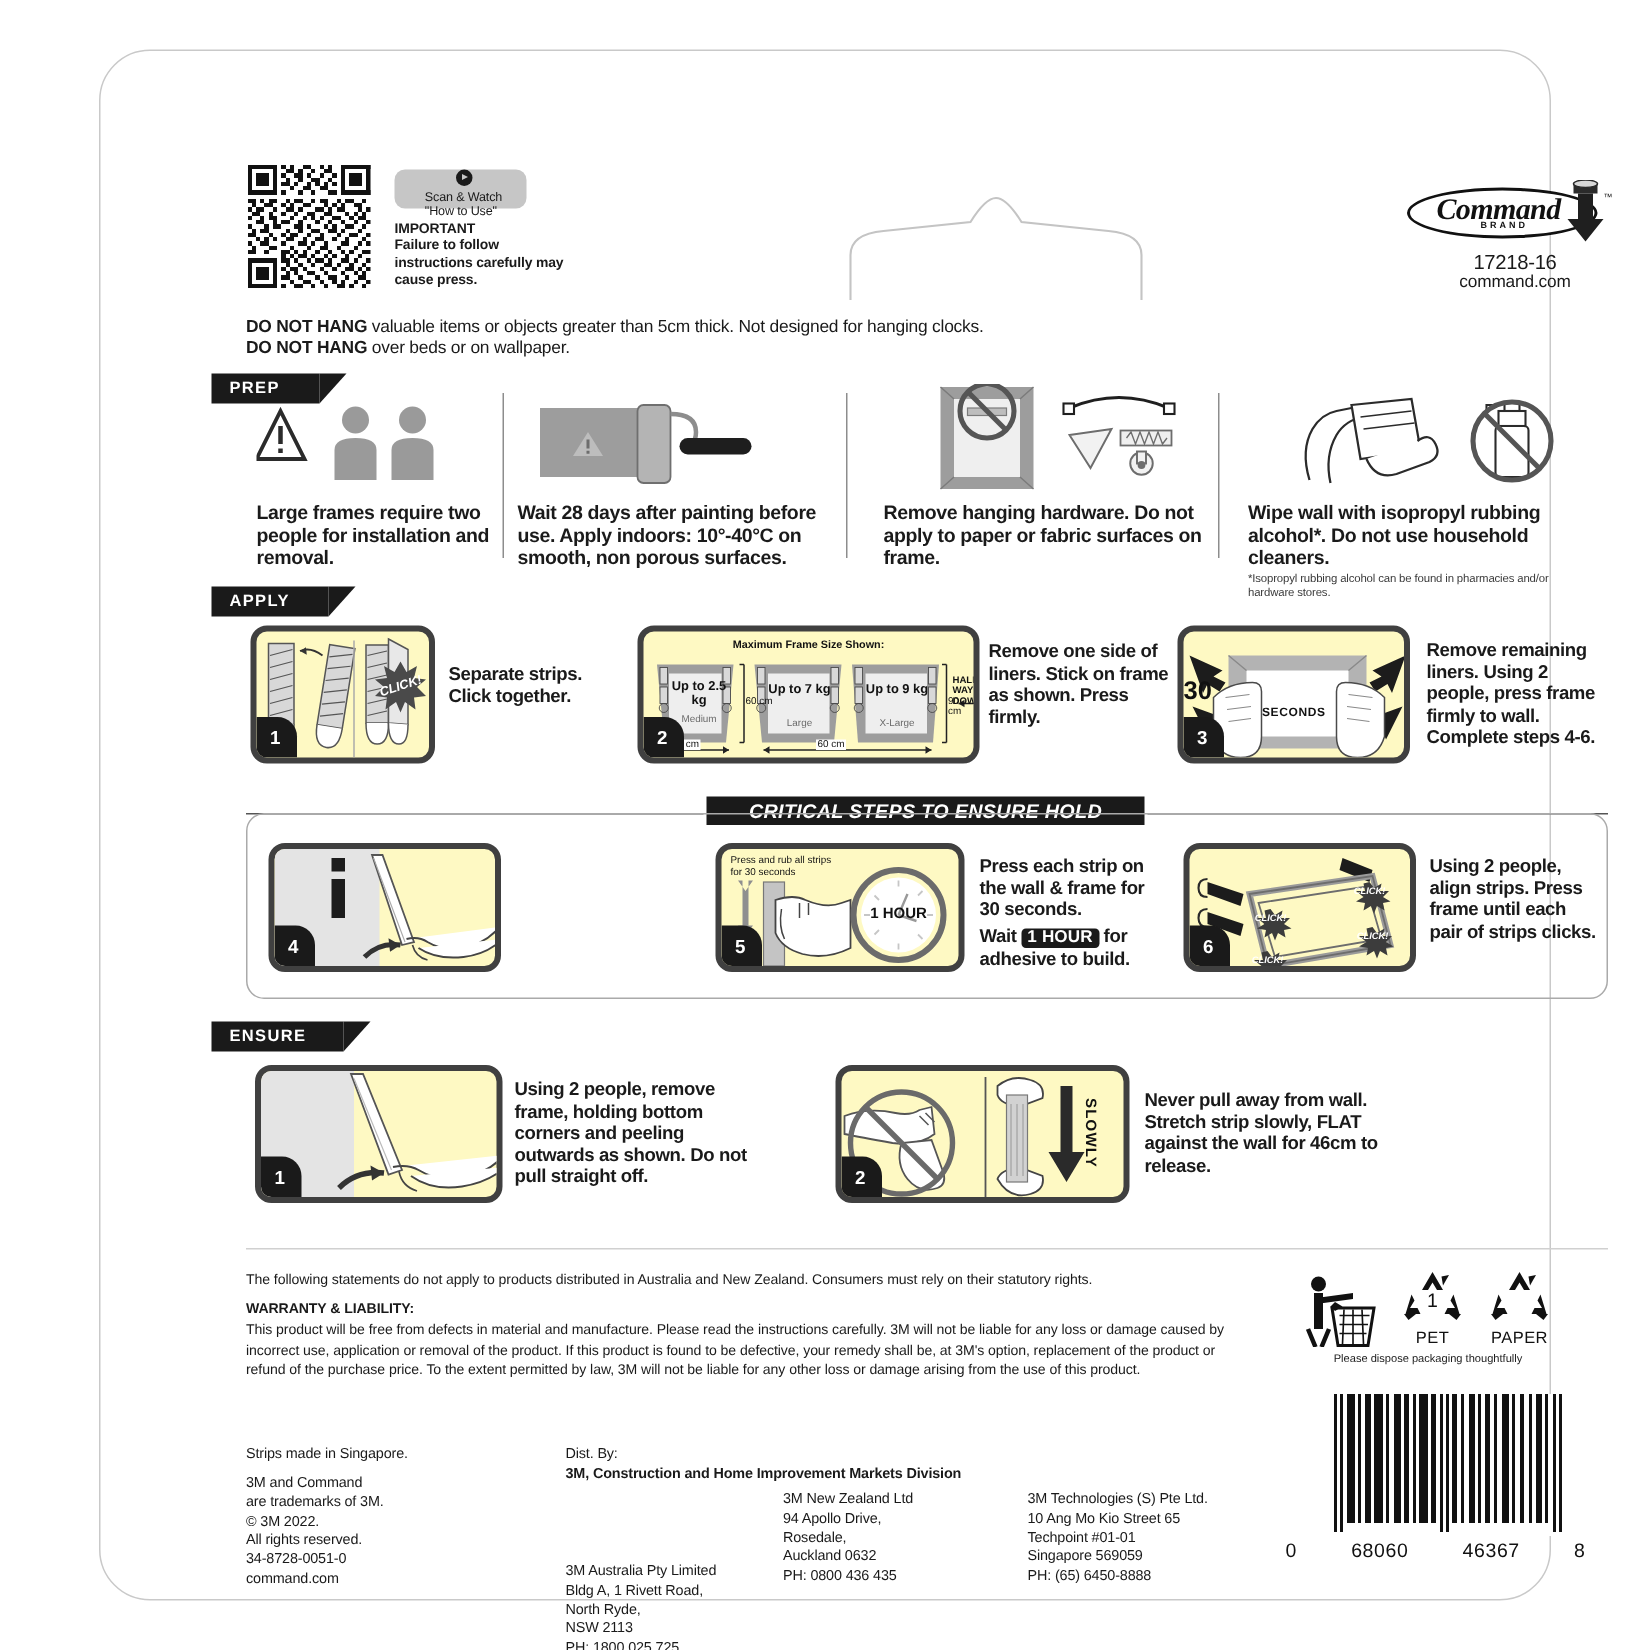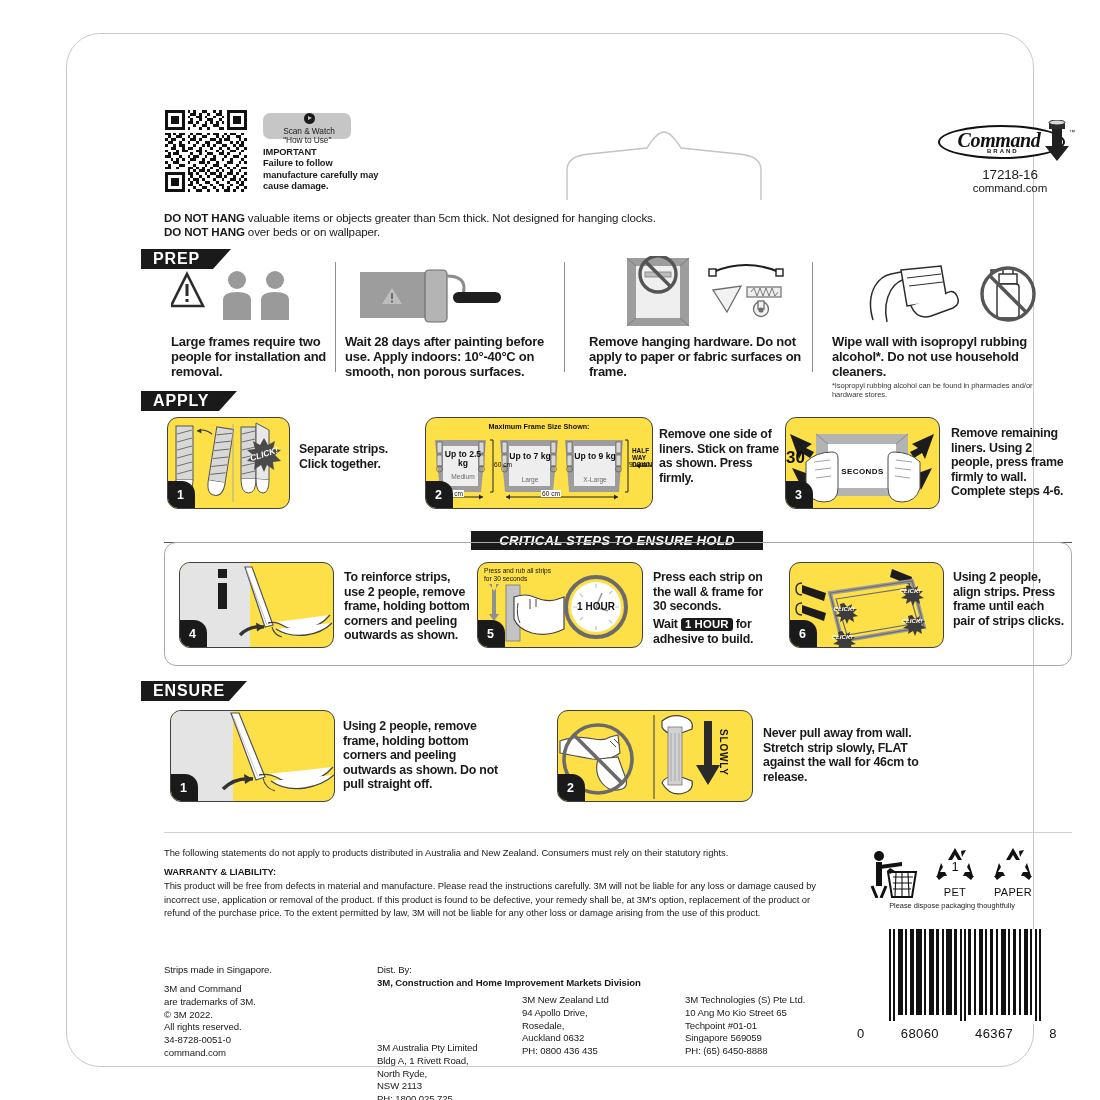--- a/index.html
+++ b/index.html
@@ -111,21 +111,21 @@
     position: absolute; left: 97px; top: 177px; width: 840px;
     font-size: 11.6px; line-height: 1.22; color: #1a1a1a;
     letter-spacing: -0.15px;
   }
   .dnh b { font-weight: bold; }
 
   
   .banner {
     position: absolute; height: 20px;
     background: #1a1a1a; color: #fff;
-    font-size: 16px; font-weight: bold; letter-spacing: 0.9px;
+    font-size: 11px; font-weight: bold; letter-spacing: 0.9px;
     display: flex; align-items: center;
     padding-left: 12px;
   }
   .banner::after {
     content: ""; position: absolute; right: -18px; top: 0;
     border-left: 18px solid #1a1a1a;
     border-bottom: 20px solid transparent;
   }
   .vdiv { position: absolute; width: 1px; background: #8d8d8d; top: 6px; height: 110px; }
   .cap {
@@ -134,22 +134,22 @@
     color: #1a1a1a; letter-spacing: -0.25px;
   }
   .subcap {
     position: absolute; font-size: 7.6px; line-height: 1.2;
     color: #3a3a3a; letter-spacing: -0.1px;
   }
 
   
   .stepbox {
     position: absolute;
-    border: 1px solid #404040; border-radius: 11px;
-    background: #fde047; overflow: hidden;
+    border: 4px solid #404040; border-radius: 11px;
+    background: #fef9c3; overflow: hidden;
   }
   .stepnum {
     position: absolute; left: 0; bottom: 0;
     width: 27px; height: 27px;
     background: #1a1a1a; color: #fff;
     border-top-right-radius: 13px;
     font-size: 12.5px; font-weight: bold;
     display: flex; align-items: center; justify-content: center;
     padding-right: 2px;
   }
@@ -449,21 +449,21 @@
    <div class="scanwatch">
      <span class="playcirc"></span>
      <span class="sw-txt">
        <span>Scan &amp; Watch</span><br>
        <span>"How to Use"</span>
      </span>
    </div>
 
    <div class="important">
      <span class="lead">IMPORTANT</span>
-     <span>Failure to follow manufacture carefully may cause damage.</span>
+     <span>Failure to follow instructions carefully may cause press.</span>
    </div>
 
    <div class="hangtab">
      <svg width="210" height="72" viewBox="0 0 210 72">
        <path d="M8 70 L8 40 Q8 26 30 24 L88 18 Q98 2 105 2 Q112 2 122 18 L180 24 Q202 26 202 40 L202 70" fill="none" stroke="#c4c4c4" stroke-width="1.4"></path>
      </svg>
    </div>
 
    <div class="brandwrap">
      <div class="cmd-oval">
@@ -715,21 +715,20 @@
        <path d="M65 4 L72 4 L93 62 L85 64 Z" fill="#fff" stroke="#555" stroke-width="1.2"></path>
        <path d="M66 6 L87 62" stroke="#aaa" stroke-width="0.8"></path>
        <path d="M88 60 Q96 58 102 62 Q112 68 124 66 Q140 64 150 52" fill="#fff" stroke="#444" stroke-width="1.3"></path>
        <path d="M96 66 Q108 74 126 72 Q142 70 152 60" fill="#fff" stroke="#444" stroke-width="1.3"></path>
        <path d="M92 64 Q94 72 102 74" fill="none" stroke="#444" stroke-width="1.1"></path>
        <path d="M60 72 Q70 62 84 64" fill="none" stroke="#333" stroke-width="3.4"></path>
        <path d="M84 64 l-8 -4.5 l1 9 z" fill="#333"></path>
      </svg>
      <div class="stepnum">4</div>
    </div>
-   <div class="steptext" style="left:277px; top:536px; width:128px;">To reinforce strips, use 2 people, remove frame, holding bottom corners and peeling outwards as shown.</div>
 
    <div class="stepbox" style="left:410px; top:528px; width:166px; height:86px;">
      <div style="position:absolute;left:6px;top:4px;width:76px;font-size:6.6px;line-height:1.2;color:#111;">Press and rub all strips for 30 seconds</div>
      <svg width="164" height="84" viewBox="0 0 164 84">
        <path d="M16 28 l5 -7 l-3 0 l0 30 l3 0 l-5 7 l-5 -7 l3 0 l0 -30 l-3 0 z" fill="#8f8f8f"></path>
        <rect x="28" y="22" width="14" height="56" fill="#c4c4c4" stroke="#777" stroke-width="0.8"></rect>
        <path d="M36 34 Q48 30 56 34 Q70 40 80 36 L86 34 L86 66 Q70 74 54 70 Q40 66 36 56 Z" fill="#fff" stroke="#444" stroke-width="1.2"></path>
        <path d="M40 40 Q38 52 42 60" fill="none" stroke="#444" stroke-width="1"></path>
        <path d="M52 36 L52 46 M58 36 L58 44" stroke="#444" stroke-width="1"></path>
        <circle cx="118" cy="44" r="30" fill="none" stroke="#6b6b6b" stroke-width="4"></circle>

